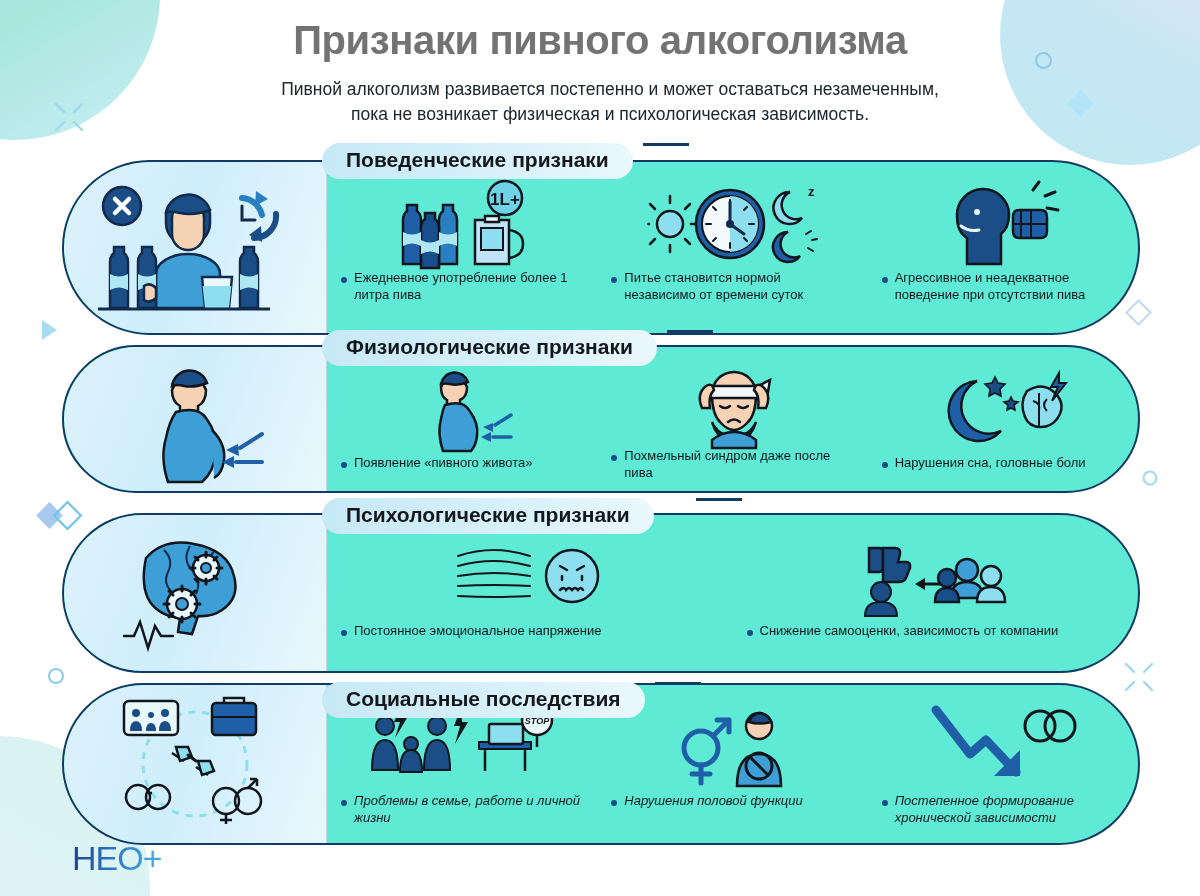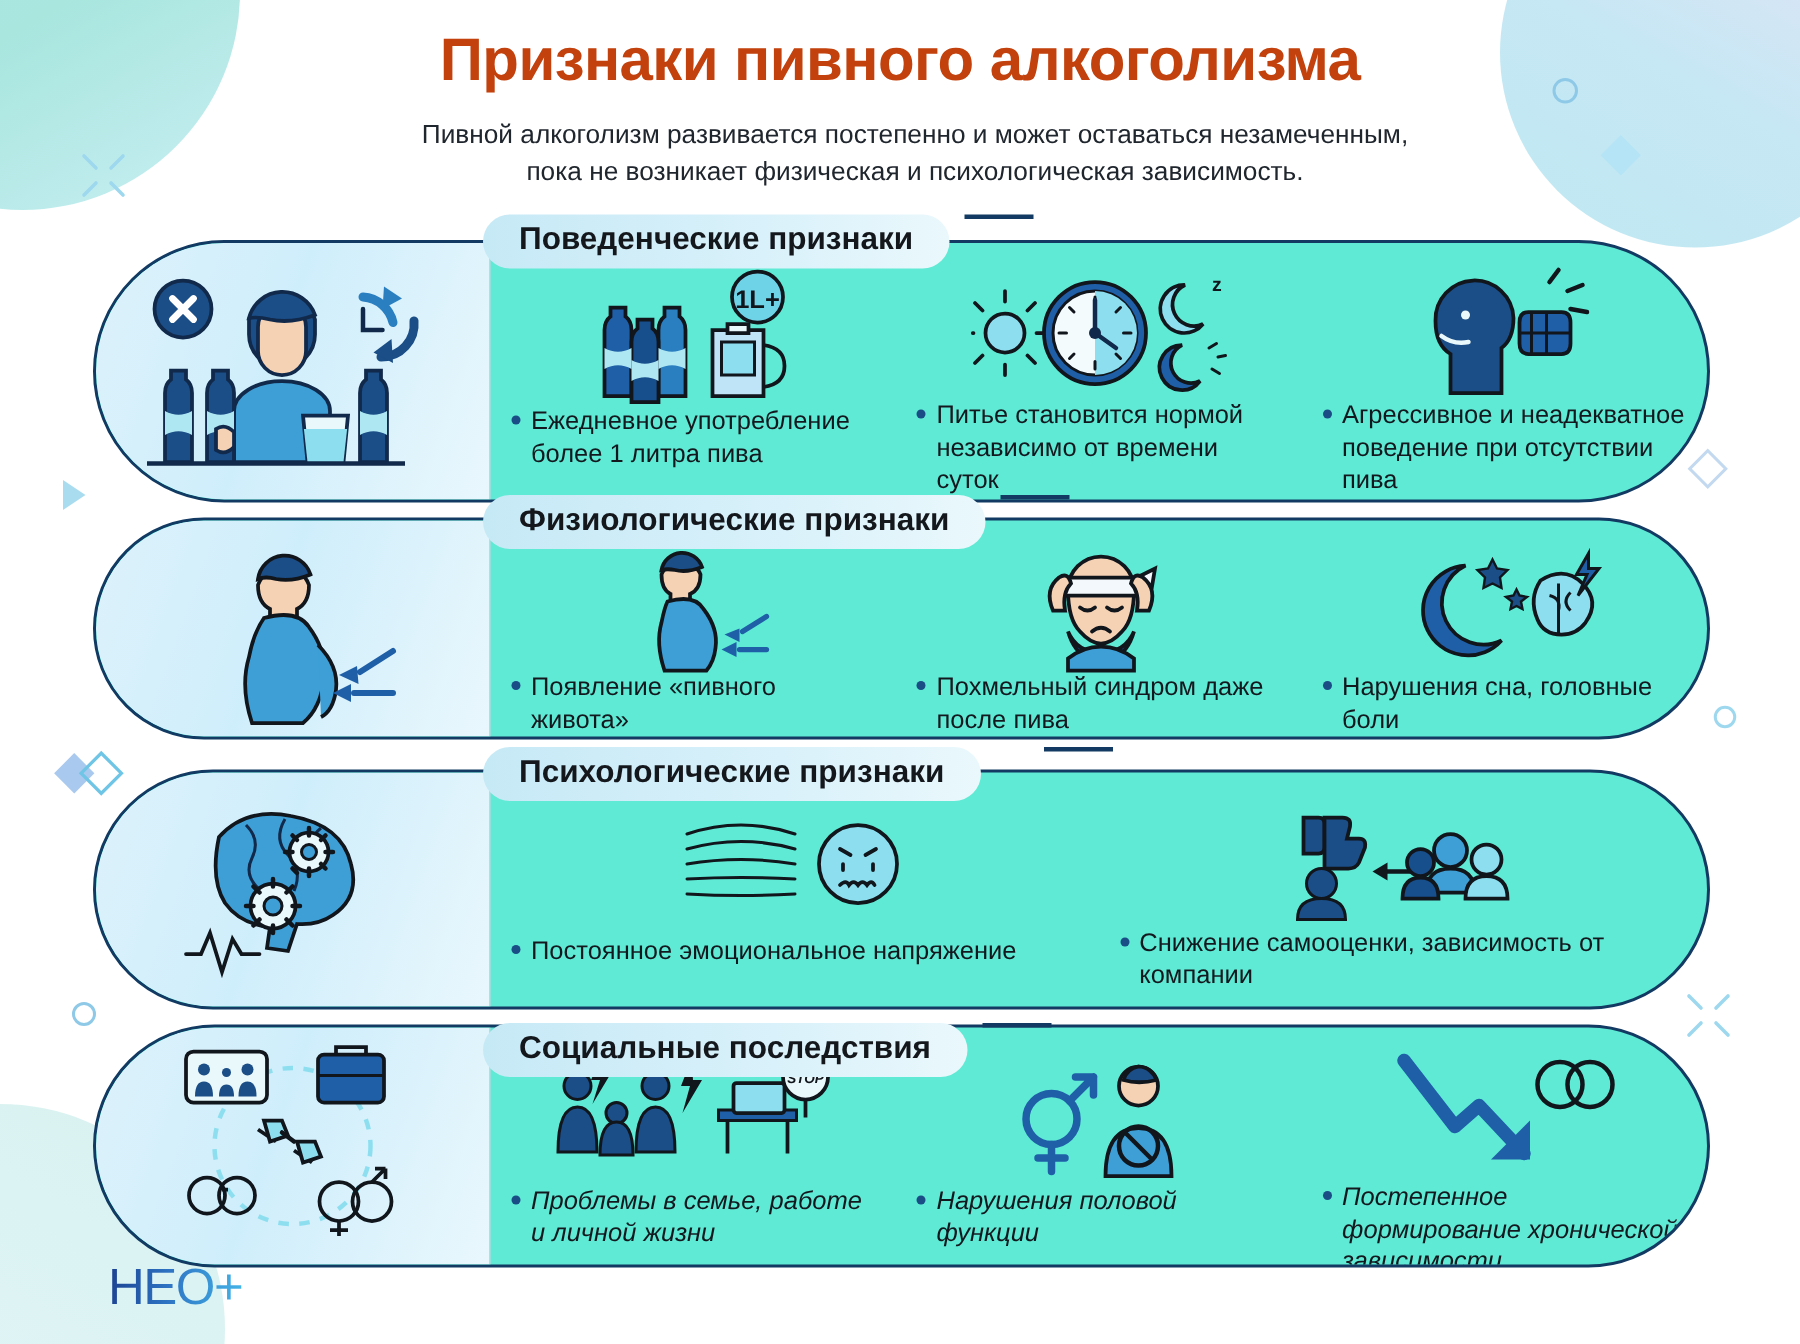--- a/index.html
+++ b/index.html
@@ -41,21 +41,21 @@
   .tri {
     width: 0; height: 0;
     border-left: 15px solid #aadcf0;
     border-top: 10px solid transparent;
     border-bottom: 10px solid transparent;
   }
 
   
   .header { position: absolute; top: 18px; left: 0; width: 1200px; text-align: center; z-index: 5; }
   .title {
-    font-size: 40px; font-weight: bold; color: #c2410c;
+    font-size: 40px; font-weight: bold; color: #737373;
     letter-spacing: -.4px;
   }
   .subtitle {
     margin-top: 14px; font-size: 17.5px; color: #20262e; line-height: 1.45; padding-left: 20px;
   }
 
   
   .section {
     position: absolute; left: 62px; width: 1078px;
     border: 2.5px solid #123a63;
@@ -82,21 +82,21 @@
     display: flex; flex-direction: column;
     align-items: center;
     padding: 16px 14px 10px 14px;
   }
   .col-art {
     height: 92px; width: 100%;
     display: flex; align-items: center; justify-content: center;
   }
   .col-text {
     display: flex; align-items: flex-start; gap: 7px;
-    font-size: 17px; line-height: 1.27; color: #13181f;
+    font-size: 13px; line-height: 1.27; color: #13181f;
     width: 100%;
   }
   .bullet {
     flex: 0 0 auto; width: 6px; height: 6px; border-radius: 50%;
     background: #1a4d86; margin-top: 7px;
   }
 
   
   .sec-head {
     position: absolute; z-index: 8;

